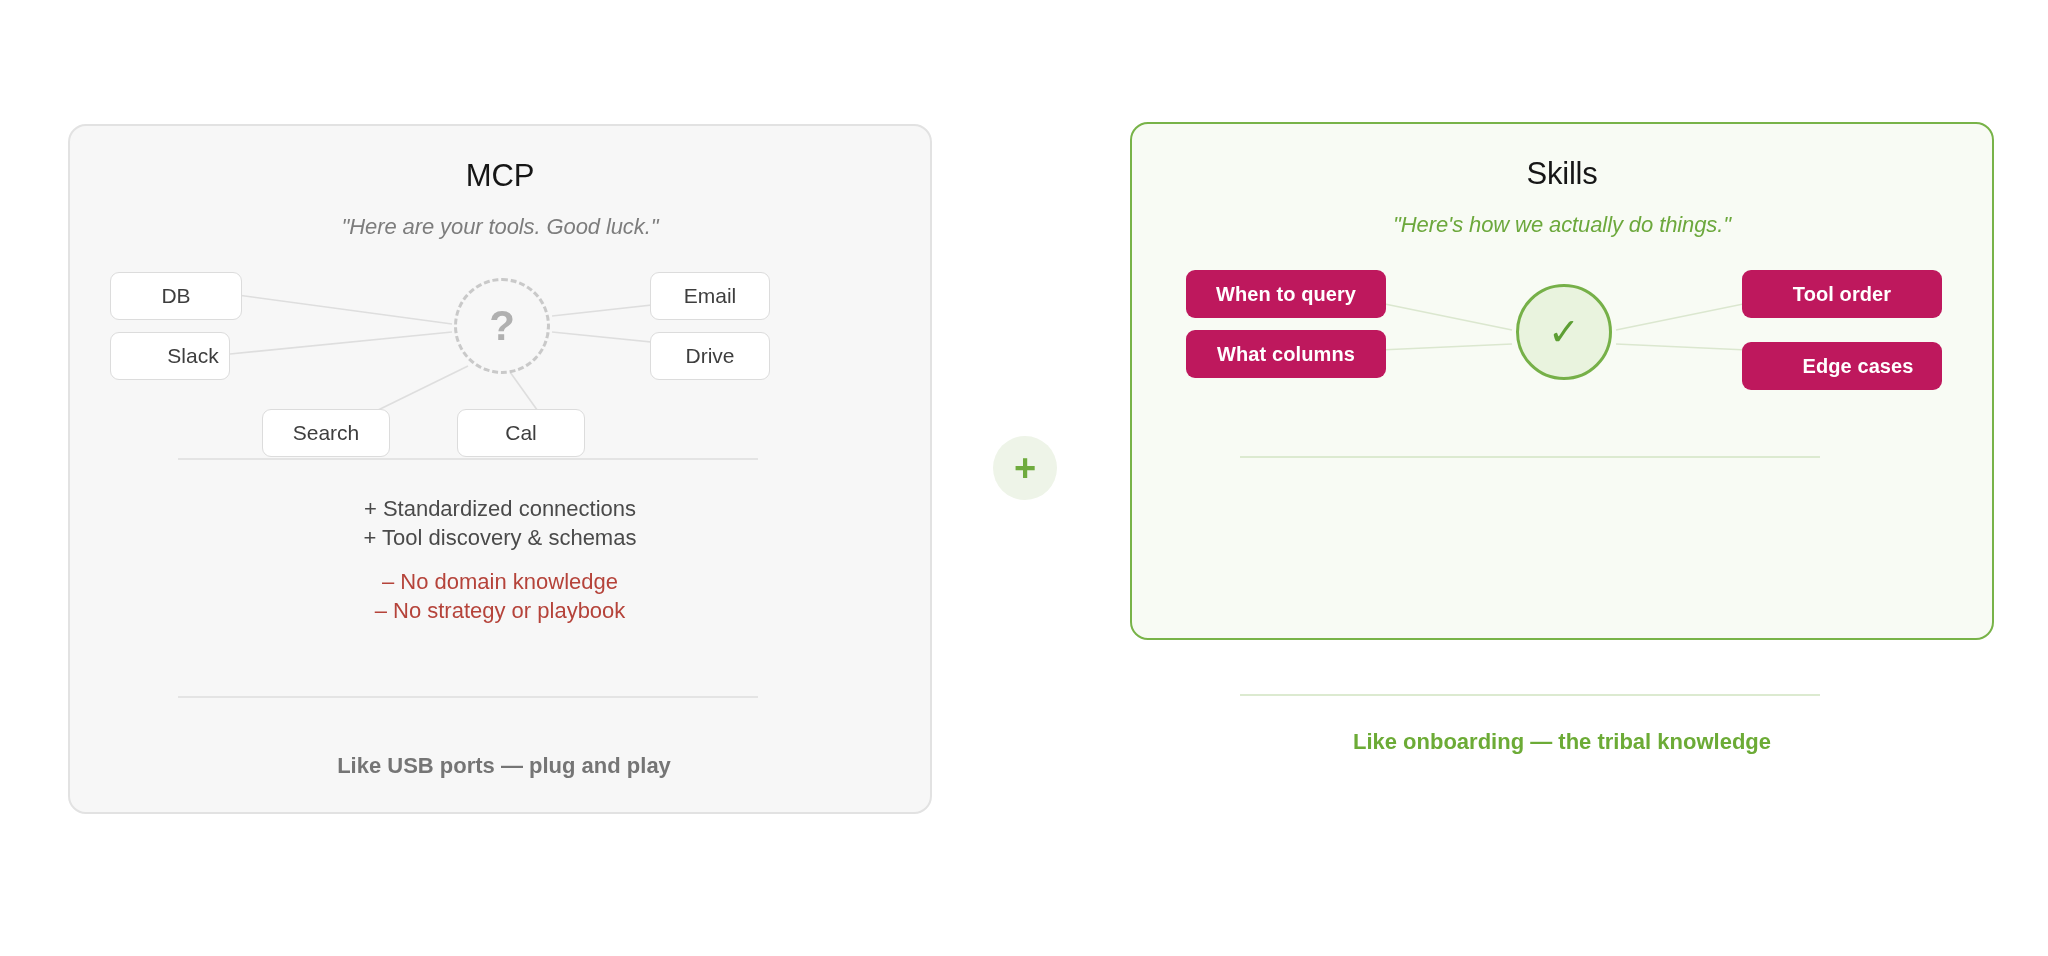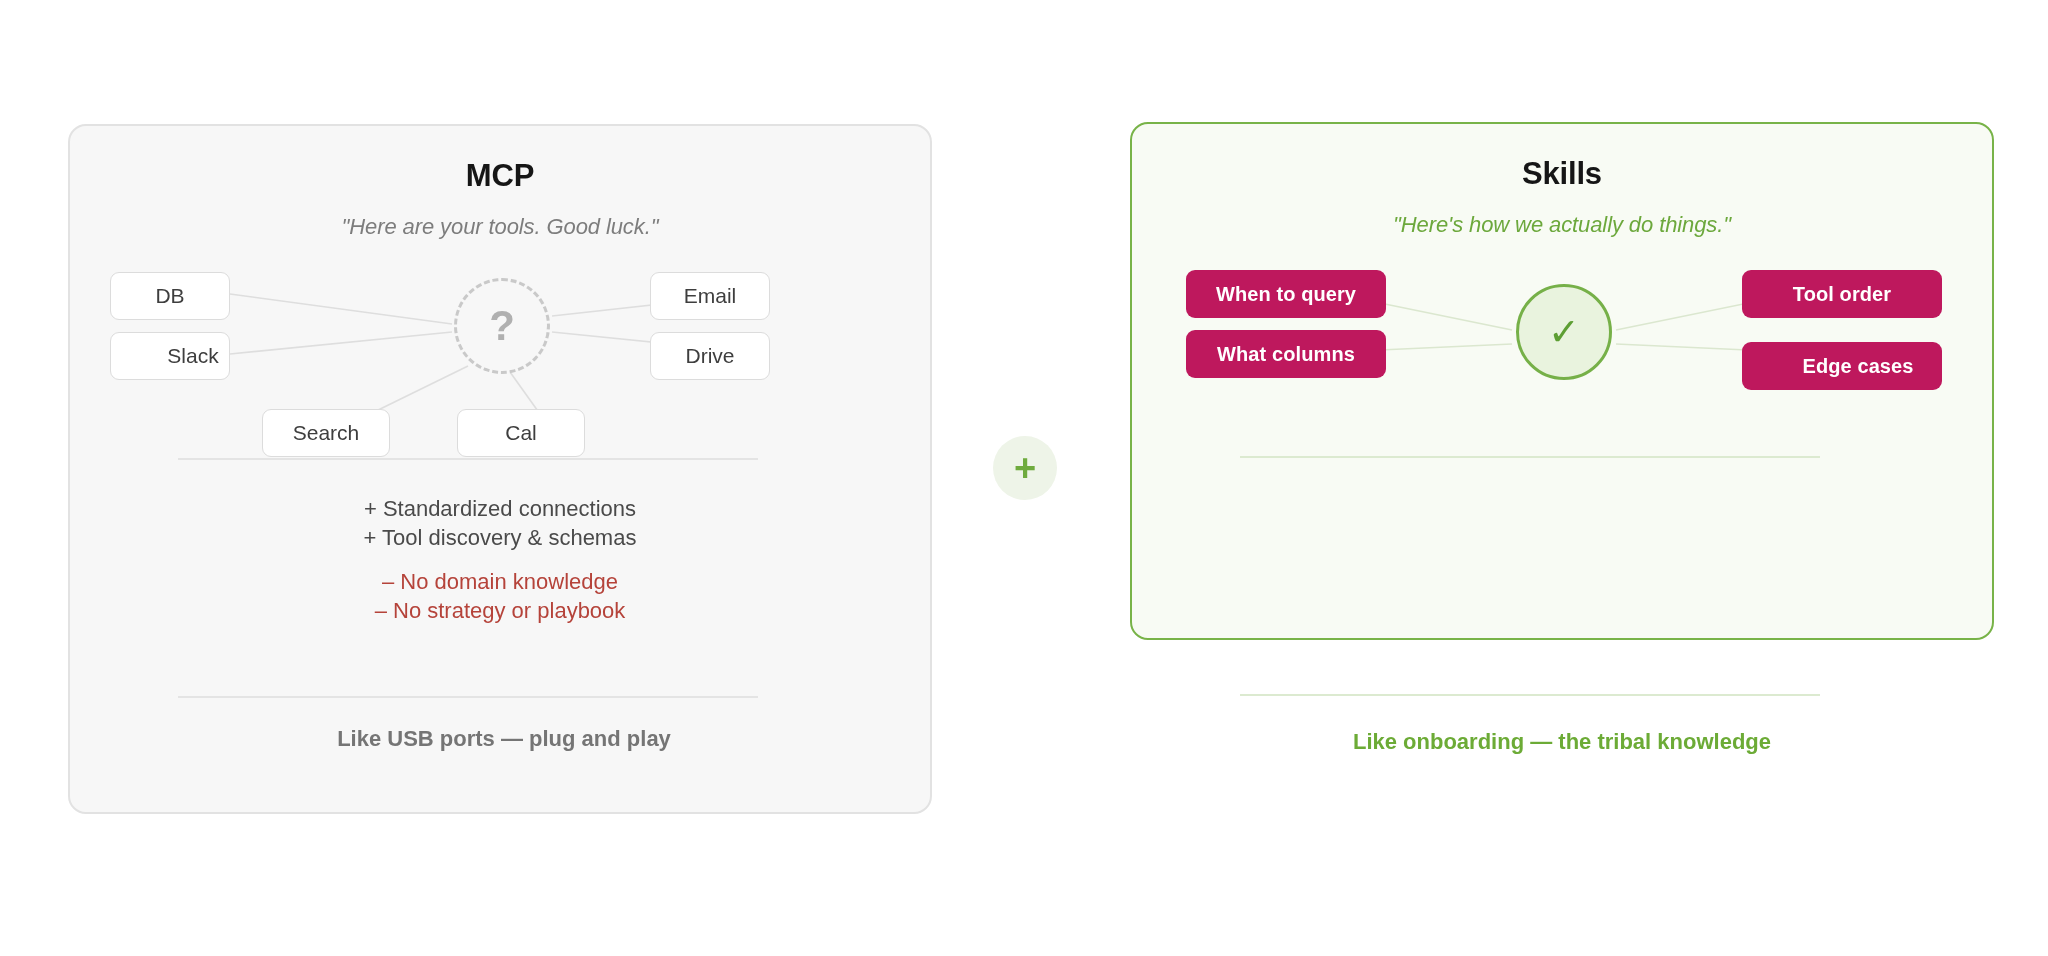--- a/index.html
+++ b/index.html
@@ -41,21 +41,21 @@
     background: #f8fbf4;
     border: 2.5px solid #78b348;
   }
 
   .card-title {
     position: absolute;
     left: 0;
     right: 0;
     text-align: center;
     font-size: 31px;
-    font-weight: bold;
+    font-weight: normal;
     color: #161616;
     letter-spacing: -0.2px;
   }
   .card-mcp .card-title { top: 32px; }
   .card-skills .card-title { top: 32px; }
 
   .card-sub {
     position: absolute;
     left: 0;
     right: 0;
@@ -211,21 +211,21 @@
         <g stroke="#dedede" stroke-width="1.6" fill="none">
           <line x1="160" y1="40" x2="382" y2="70"></line>
           <line x1="160" y1="100" x2="382" y2="78"></line>
           <line x1="482" y1="62" x2="700" y2="38"></line>
           <line x1="482" y1="78" x2="700" y2="100"></line>
           <line x1="398" y1="112" x2="300" y2="160"></line>
           <line x1="440" y1="118" x2="470" y2="160"></line>
         </g>
       </svg>
 
-      <div class="chip" style="left:40px; top:18px; width:120px; height:48px;">
+      <div class="chip" style="left:40px; top:18px; width:132px; height:48px;">
         <span>DB</span>
       </div>
       <div class="chip" style="left:40px; top:78px; width:120px; height:48px;padding-left:46px;">
         <span>Slack</span>
       </div>
       <div class="chip" style="left:580px; top:18px; width:120px; height:48px;">
         <span>Email</span>
       </div>
       <div class="chip" style="left:580px; top:78px; width:120px; height:48px;">
         <span>Drive</span>
@@ -249,21 +249,21 @@
       <div class="feat-line neg">– No strategy or playbook</div>
     </div>
 
     <div class="feat-list" style="top:368px;">
       <div class="feat-line">+ Standardized connections</div>
       <div class="feat-line">+ Tool discovery &amp; schemas</div>
     </div>
 
     <div class="divider" style="left:108px; top:570px; width:580px;"></div>
 
-    <div class="tagline" style="top:600px;padding-left:8px;">Like USB ports — plug and play</div>
+    <div class="tagline" style="top:627px;padding-left:8px;">Like USB ports — plug and play</div>
   </div>
 
   <div class="plus-badge">
     <span>+</span>
   </div>
 
   <div class="card card-skills">
 
     <div class="card-title">Skills</div>
     <div class="card-sub">"Here's how we actually do things."</div>

